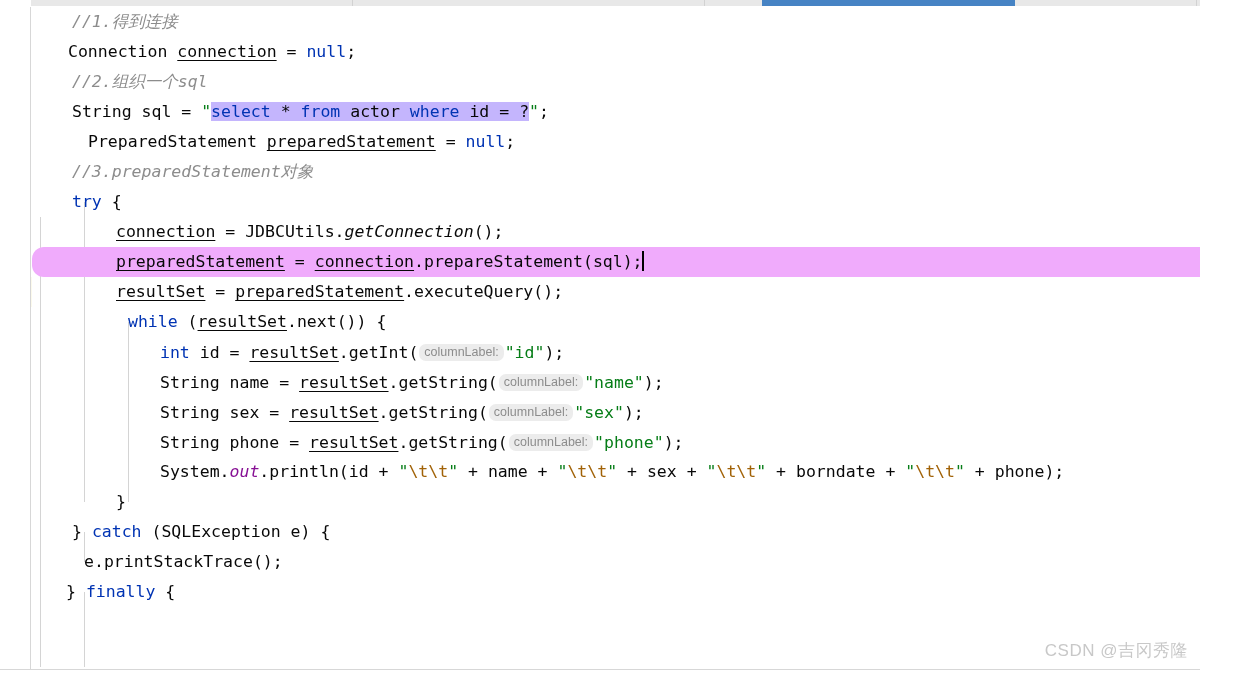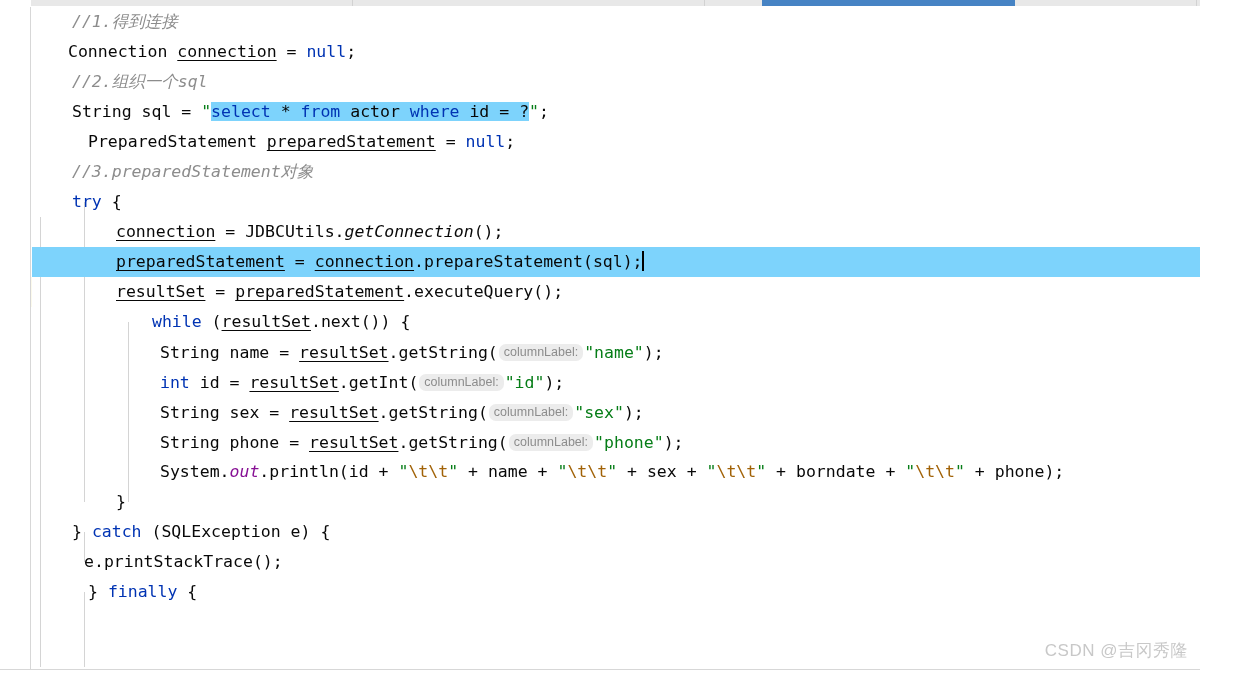--- a/index.html
+++ b/index.html
@@ -75,21 +75,22 @@
     height: 30px;
     line-height: 30px;
     white-space: pre;
     font-family: "DejaVu Sans Mono", monospace;
     font-size: 16.5px;
     color: #080808;
     padding-left: 40px;
     box-sizing: border-box;
   }
   .line.current {
-    background: #7dd3fc;
+    background: #f0abfc;
+    border-radius: 12px;
   }
 
   
   .current-line-strip {
     position: absolute;
     left: 0;
     width: 1246px;
     height: 30px;
     background: #fcfaec;
     pointer-events: none;
@@ -110,21 +111,21 @@
   .fld     { color: #080808; text-decoration: underline; text-underline-offset: 3px; }
   .str     { color: #067d17; }          
   .esc     { color: #a16207; }          
   .cmt     { color: #8c8c8c; font-style: italic; }
   .stat    { color: #080808; font-style: italic; }   
   .statfld { color: #871094; font-style: italic; }
   .punc    { color: #080808; }
 
   
   .sql-inj {
-    background: #7dd3fc;
+    background: #c4b5fd;
   }
   .sql-kw  { color: #0033b3; }
   .sql-id  { color: #080808; }
 
   
   .hint {
     font-family: "Liberation Sans", sans-serif;
     font-size: 12.5px;
     color: #8c8c8c;
     background: #ececec;
@@ -212,40 +213,40 @@
     <div class="line" style="padding-left:40px"><span class="cmt">//3.preparedStatement对象</span></div>
 
     <div class="line" style="padding-left:40px"><span class="kw">try</span><span class="punc"> {</span></div>
 
     <div class="line" style="padding-left:84px"><span class="fld">connection</span><span class="punc"> = </span><span class="type">JDBCUtils</span><span class="punc">.</span><span class="stat">getConnection</span><span class="punc">();</span></div>
 
     <div class="line current" style="padding-left:84px"><span class="fld">preparedStatement</span><span class="punc"> = </span><span class="fld">connection</span><span class="punc">.</span><span class="ident">prepareStatement</span><span class="punc">(</span><span class="ident">sql</span><span class="punc">);</span><span class="caret"></span></div>
 
     <div class="line" style="padding-left:84px"><span class="fld">resultSet</span><span class="punc"> = </span><span class="fld">preparedStatement</span><span class="punc">.</span><span class="ident">executeQuery</span><span class="punc">();</span></div>
 
-    <div class="line" style="padding-left:120px"><span class="kw">while</span><span class="punc"> (</span><span class="fld">resultSet</span><span class="punc">.</span><span class="ident">next</span><span class="punc">()) {</span></div>
+    <div class="line" style="padding-left:96px"><span class="kw">while</span><span class="punc"> (</span><span class="fld">resultSet</span><span class="punc">.</span><span class="ident">next</span><span class="punc">()) {</span></div>
+
+    <div class="line" style="padding-left:128px"><span class="kw">int</span><span class="punc"> </span><span class="ident">id</span><span class="punc"> = </span><span class="fld">resultSet</span><span class="punc">.</span><span class="ident">getInt</span><span class="punc">(</span><span class="hint">columnLabel:</span><span class="str">"id"</span><span class="punc">);</span></div>
 
     <div class="line" style="padding-left:128px"><span class="type">String</span><span class="punc"> </span><span class="ident">name</span><span class="punc"> = </span><span class="fld">resultSet</span><span class="punc">.</span><span class="ident">getString</span><span class="punc">(</span><span class="hint">columnLabel:</span><span class="str">"name"</span><span class="punc">);</span></div>
 
-    <div class="line" style="padding-left:128px"><span class="kw">int</span><span class="punc"> </span><span class="ident">id</span><span class="punc"> = </span><span class="fld">resultSet</span><span class="punc">.</span><span class="ident">getInt</span><span class="punc">(</span><span class="hint">columnLabel:</span><span class="str">"id"</span><span class="punc">);</span></div>
-
     <div class="line" style="padding-left:128px"><span class="type">String</span><span class="punc"> </span><span class="ident">sex</span><span class="punc"> = </span><span class="fld">resultSet</span><span class="punc">.</span><span class="ident">getString</span><span class="punc">(</span><span class="hint">columnLabel:</span><span class="str">"sex"</span><span class="punc">);</span></div>
 
 
     <div class="line" style="padding-left:128px"><span class="type">String</span><span class="punc"> </span><span class="ident">phone</span><span class="punc"> = </span><span class="fld">resultSet</span><span class="punc">.</span><span class="ident">getString</span><span class="punc">(</span><span class="hint">columnLabel:</span><span class="str">"phone"</span><span class="punc">);</span></div>
 
     <div class="line" style="padding-left:128px"><span class="type">System</span><span class="punc">.</span><span class="statfld">out</span><span class="punc">.</span><span class="ident">println</span><span class="punc">(</span><span class="ident">id</span><span class="punc"> + </span><span class="str">"</span><span class="esc">\t\t</span><span class="str">"</span><span class="punc"> + </span><span class="ident">name</span><span class="punc"> + </span><span class="str">"</span><span class="esc">\t\t</span><span class="str">"</span><span class="punc"> + </span><span class="ident">sex</span><span class="punc"> + </span><span class="str">"</span><span class="esc">\t\t</span><span class="str">"</span><span class="punc"> + </span><span class="ident">borndate</span><span class="punc"> + </span><span class="str">"</span><span class="esc">\t\t</span><span class="str">"</span><span class="punc"> + </span><span class="ident">phone</span><span class="punc">);</span></div>
 
     <div class="line" style="padding-left:84px"><span class="punc">}</span></div>
 
     <div class="line" style="padding-left:40px"><span class="punc">} </span><span class="kw">catch</span><span class="punc"> (</span><span class="type">SQLException</span><span class="punc"> </span><span class="ident">e</span><span class="punc">) {</span></div>
 
     <div class="line" style="padding-left:52px"><span class="ident">e</span><span class="punc">.</span><span class="ident">printStackTrace</span><span class="punc">();</span></div>
 
-    <div class="line" style="padding-left:56px"><span class="punc">} </span><span class="kw">finally</span><span class="punc"> {</span></div>
+    <div class="line" style="padding-left:34px"><span class="punc">} </span><span class="kw">finally</span><span class="punc"> {</span></div>
 
     <div class="line" style="padding-left:84px"></div>
 
   </div>
 
   <div class="bottom-rule"></div>
   <div class="bottom-rule2"></div>
 
   <div class="watermark">CSDN @吉冈秀隆</div>
 

